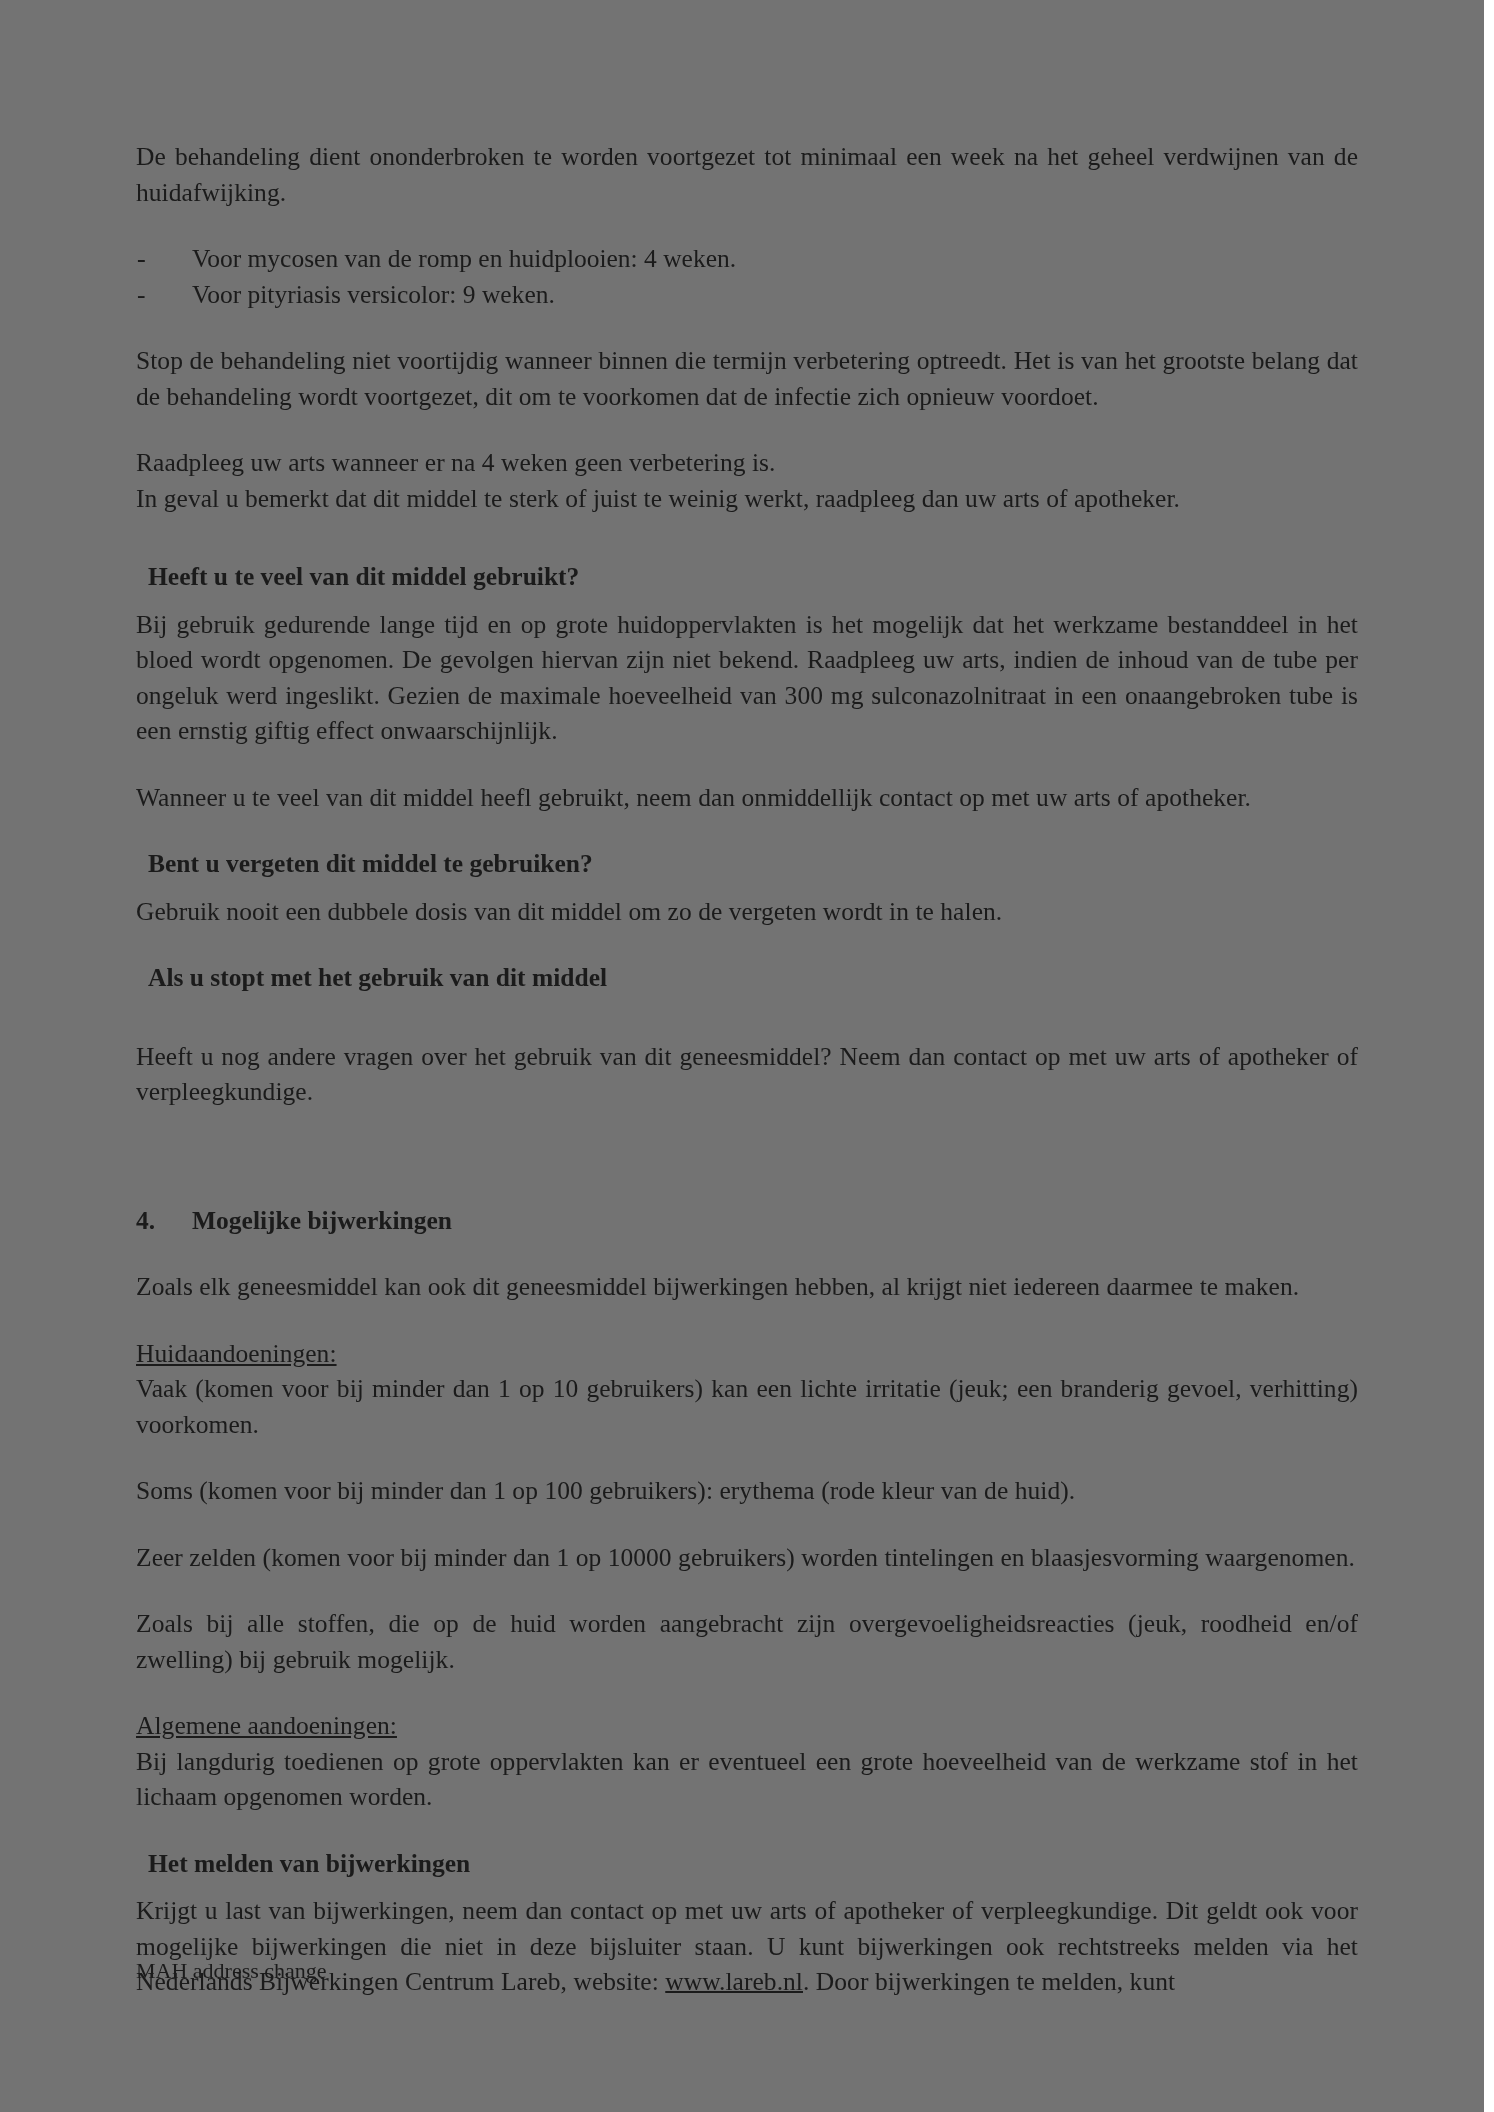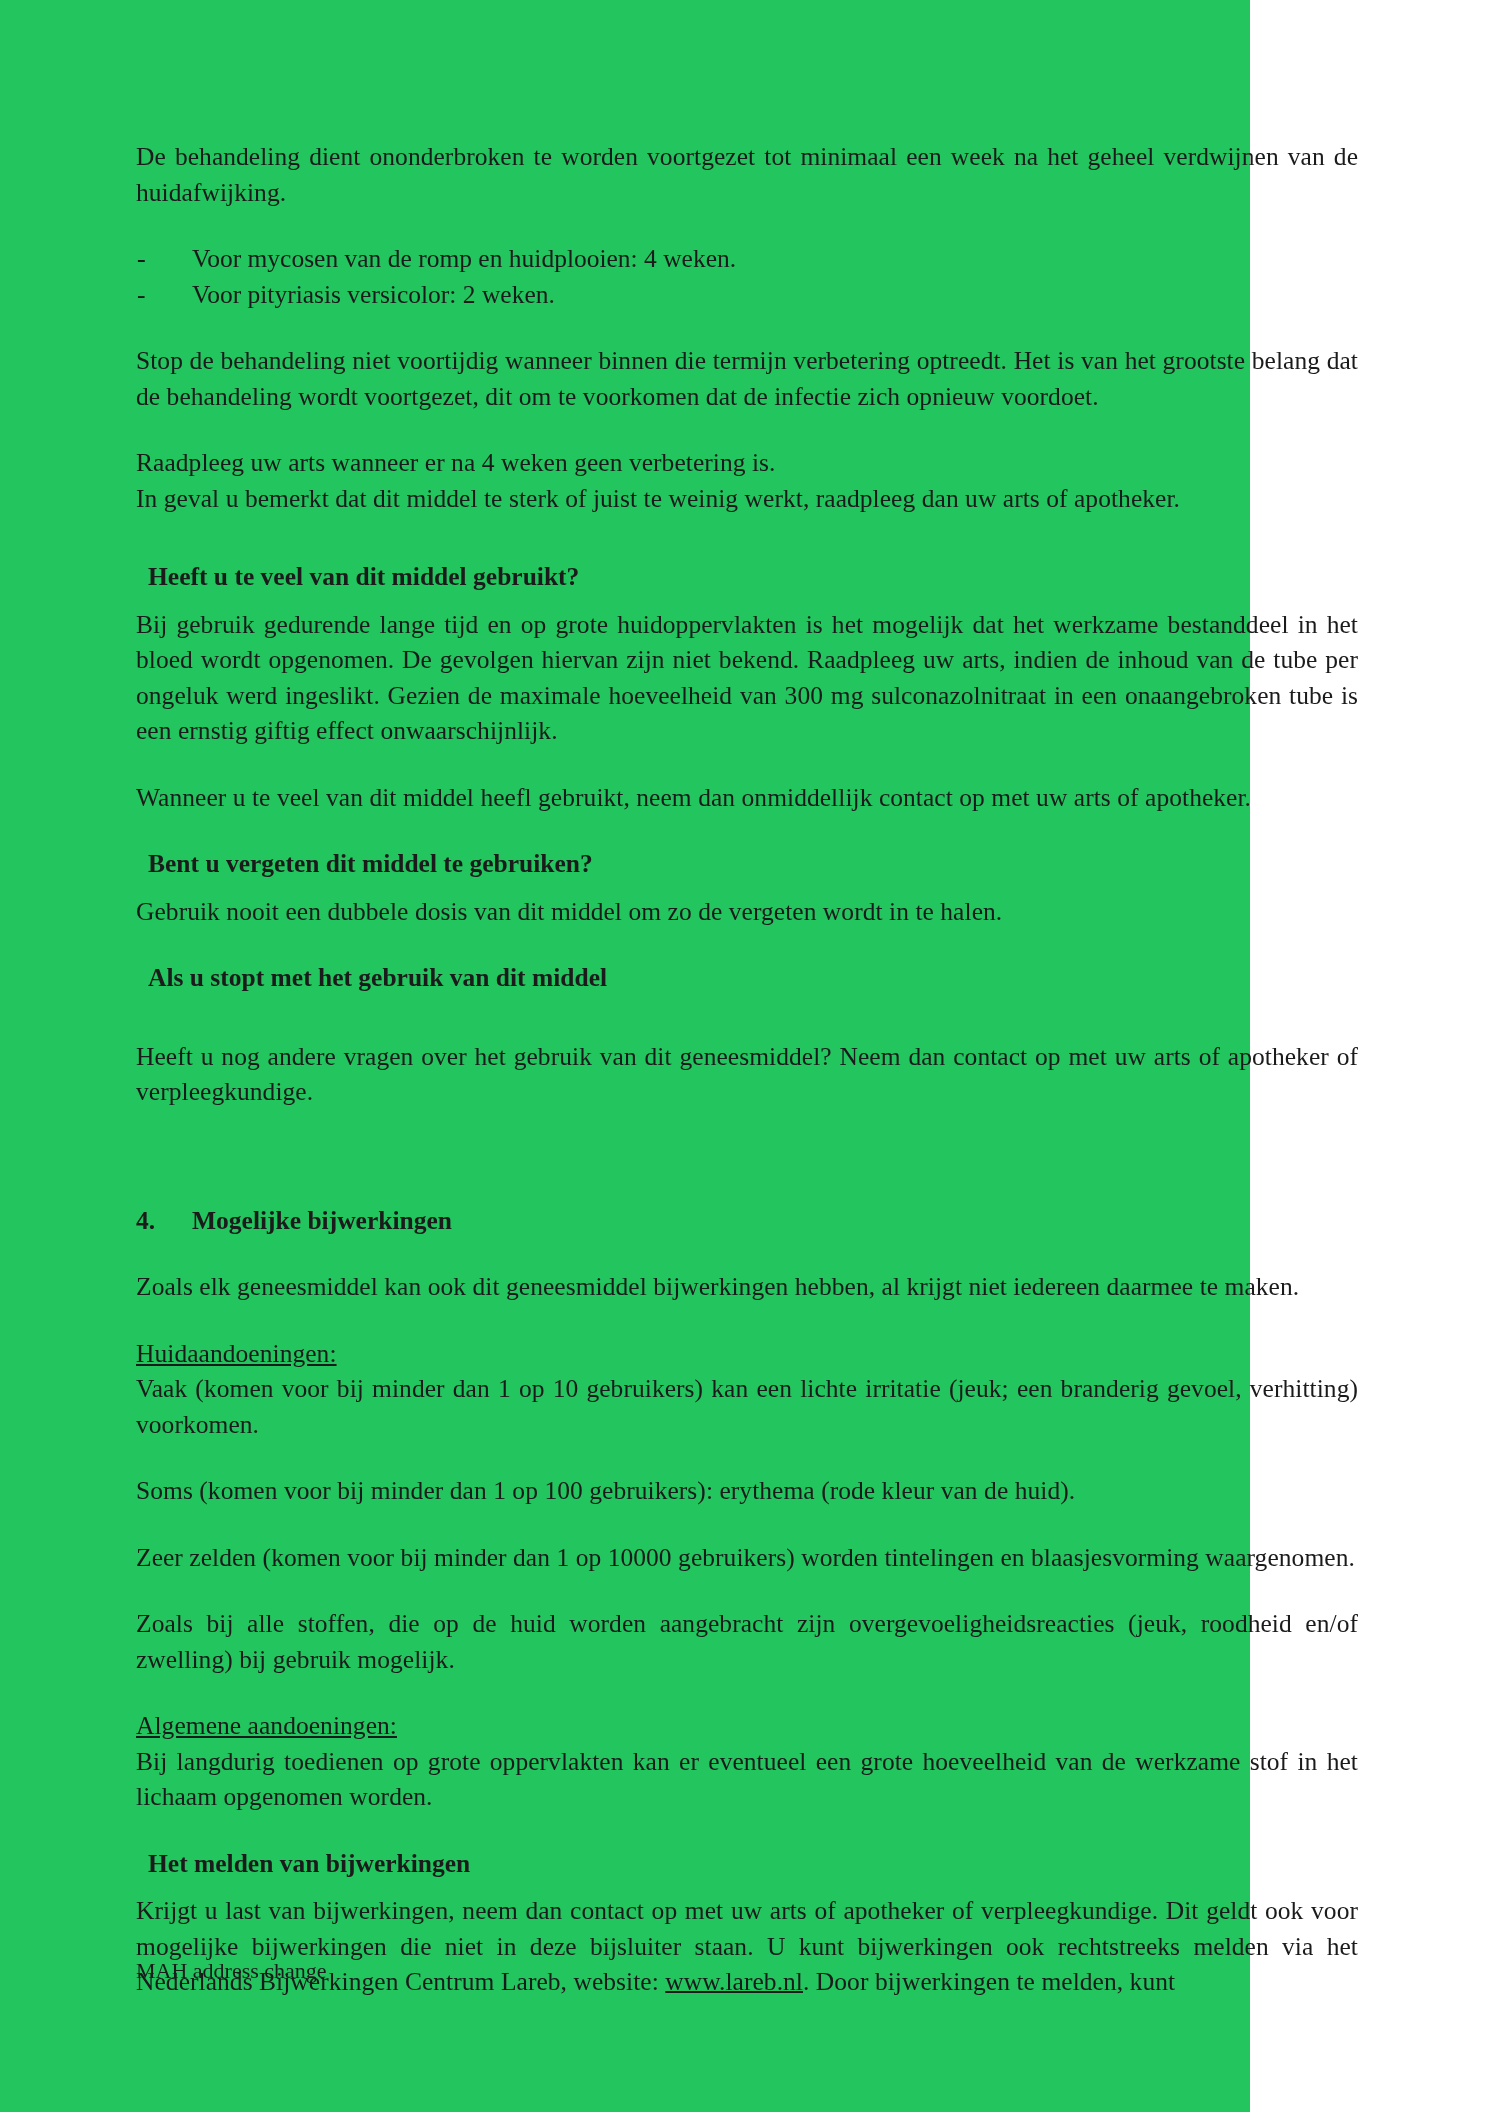--- a/index.html
+++ b/index.html
@@ -11,23 +11,23 @@
     width: 1494px;
     height: 2112px;
     font-family: "Liberation Serif", "DejaVu Serif", serif;
     color: #1b1b1b;
     position: relative;
     overflow: hidden;
   }
   .page {
     position: absolute;
     left: 0; top: 0;
-    width: 1250px;
+    width: 1484px;
     height: 2112px;
-    background: #22c55e;
+    background: #737373;
   }
   .content {
     position: absolute;
     left: 136px;
     top: 139px;
     width: 1222px;
   }
   p, .line {
     margin: 0;
     font-size: 25.5px;
@@ -123,21 +123,21 @@
     <ul class="bullets">
       <li>
         <span class="dash">-</span>
       </li>
       <li>
         <span class="dash">-</span>
         <span>Voor mycosen van de romp en huidplooien: 4 weken.</span>
       </li>
       <li>
         <span class="dash">-</span>
-        <span>Voor pityriasis versicolor: 2 weken.</span>
+        <span>Voor pityriasis versicolor: 9 weken.</span>
       </li>
     </ul>
 
     <p class="para">Stop de behandeling niet voortijdig wanneer binnen die termijn verbetering optreedt. Het is van het grootste belang dat de behandeling wordt voortgezet, dit om te voorkomen dat de infectie zich opnieuw voordoet.</p>
 
     <p class="line nojust">Raadpleeg uw arts wanneer er na 4 weken geen verbetering is.</p>
     <p class="line nojust">In geval u bemerkt dat dit middel te sterk of juist te weinig werkt, raadpleeg dan uw arts of apotheker.</p>
 
     <div class="spacer-md"></div>
 

